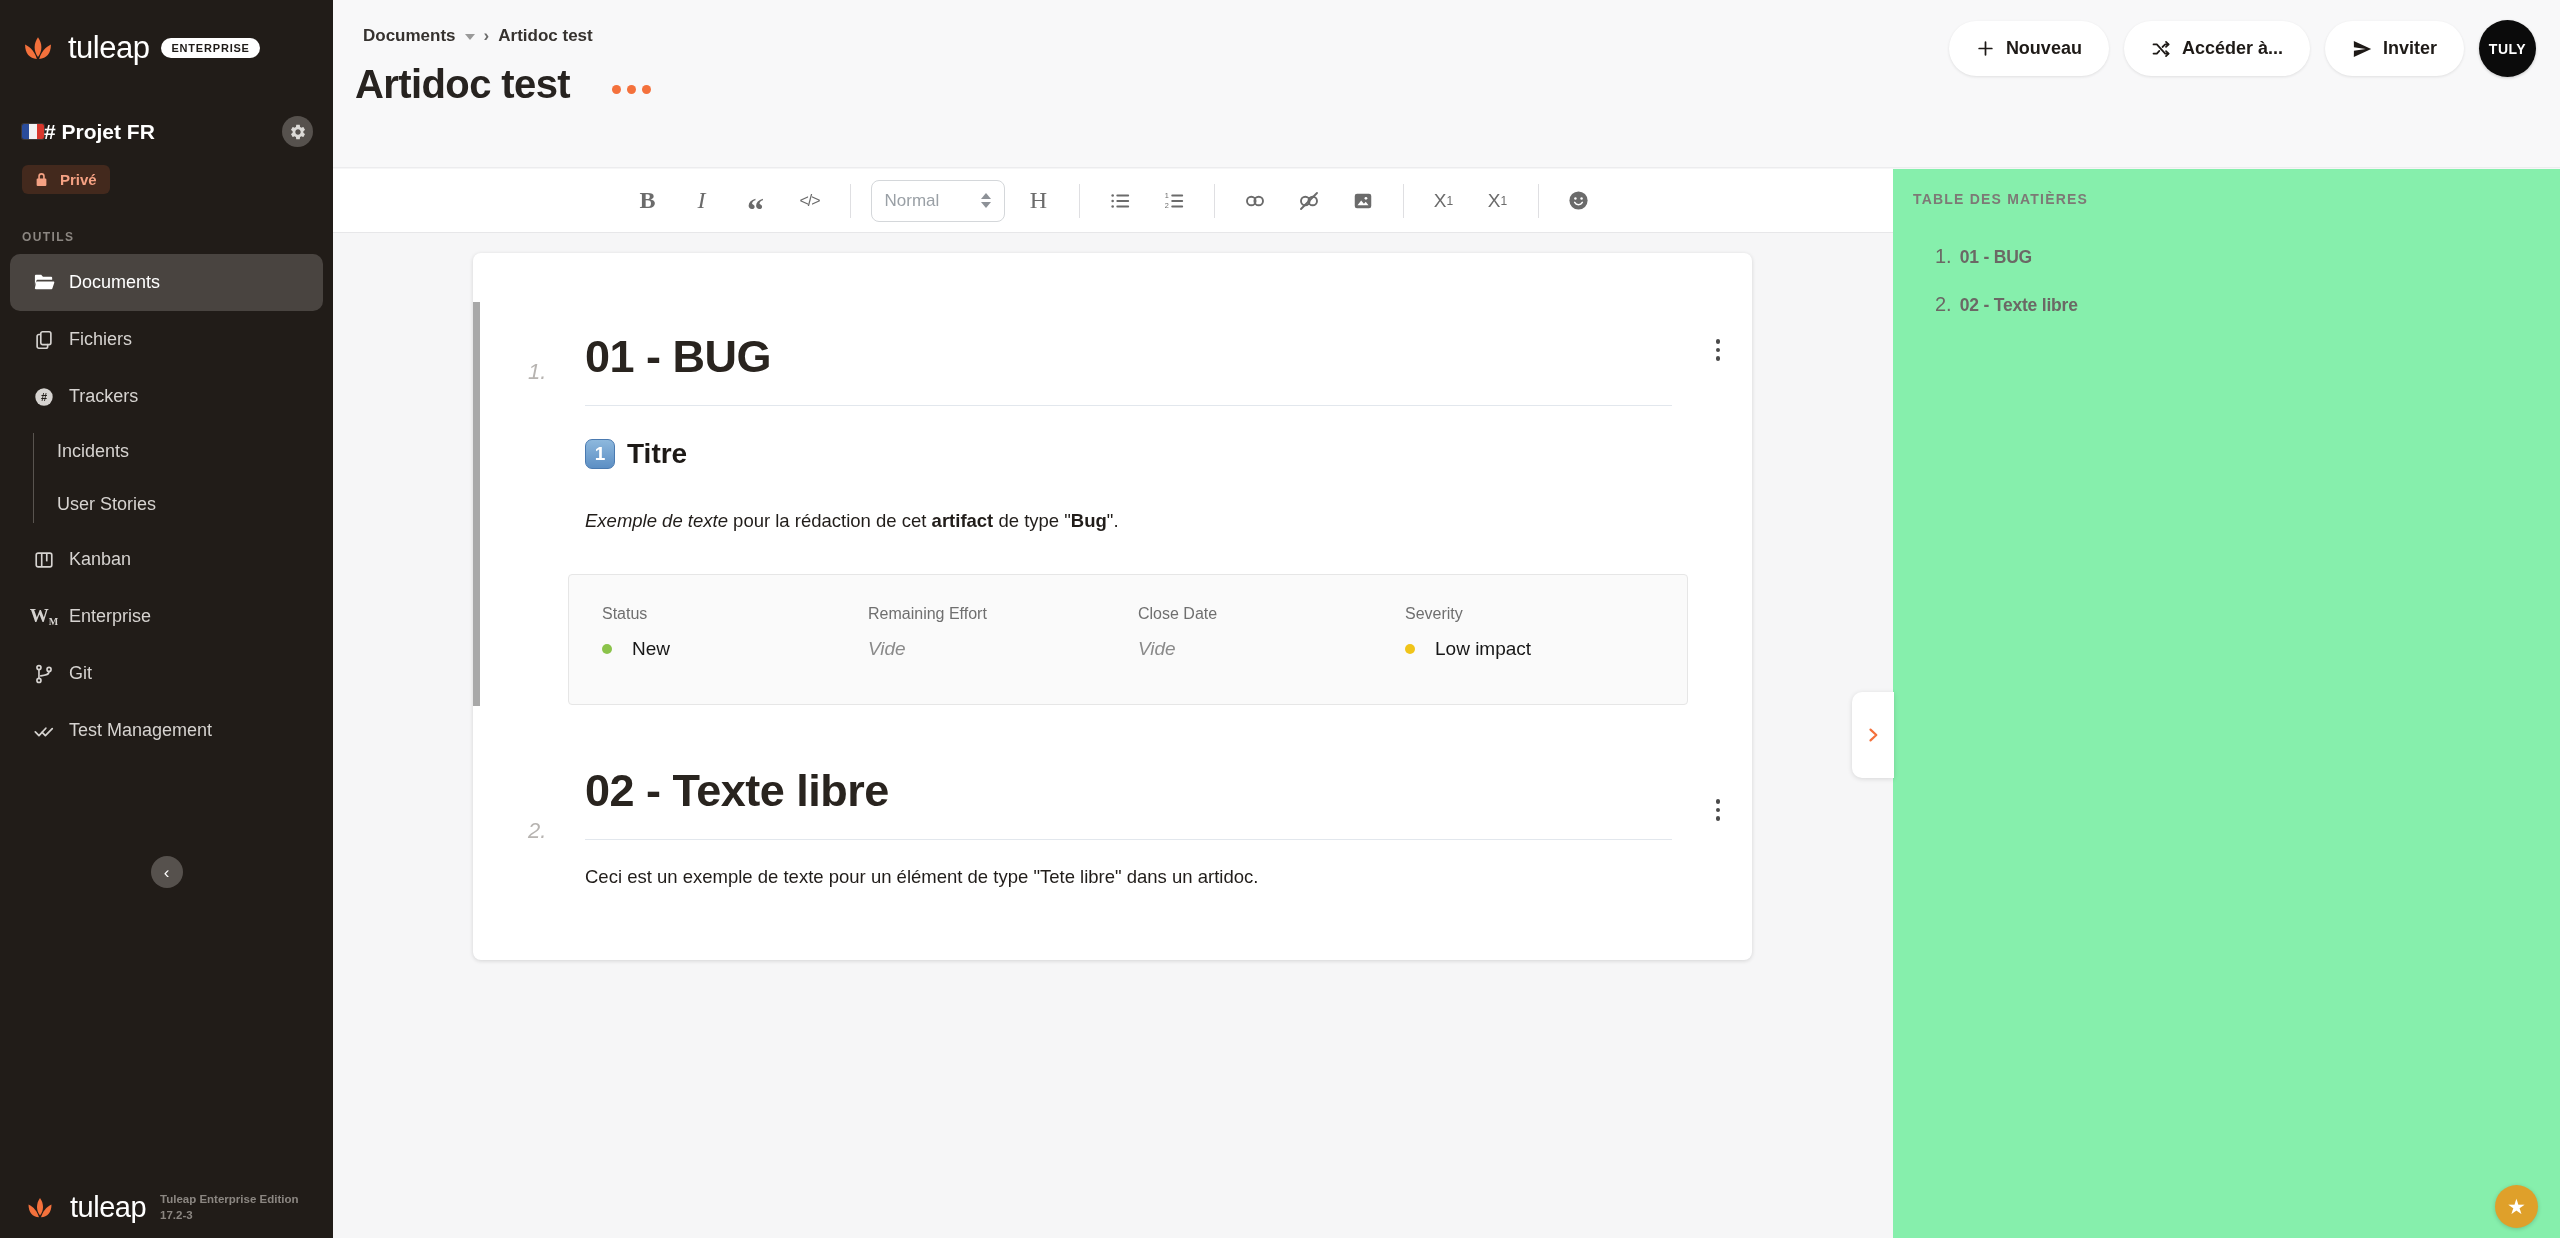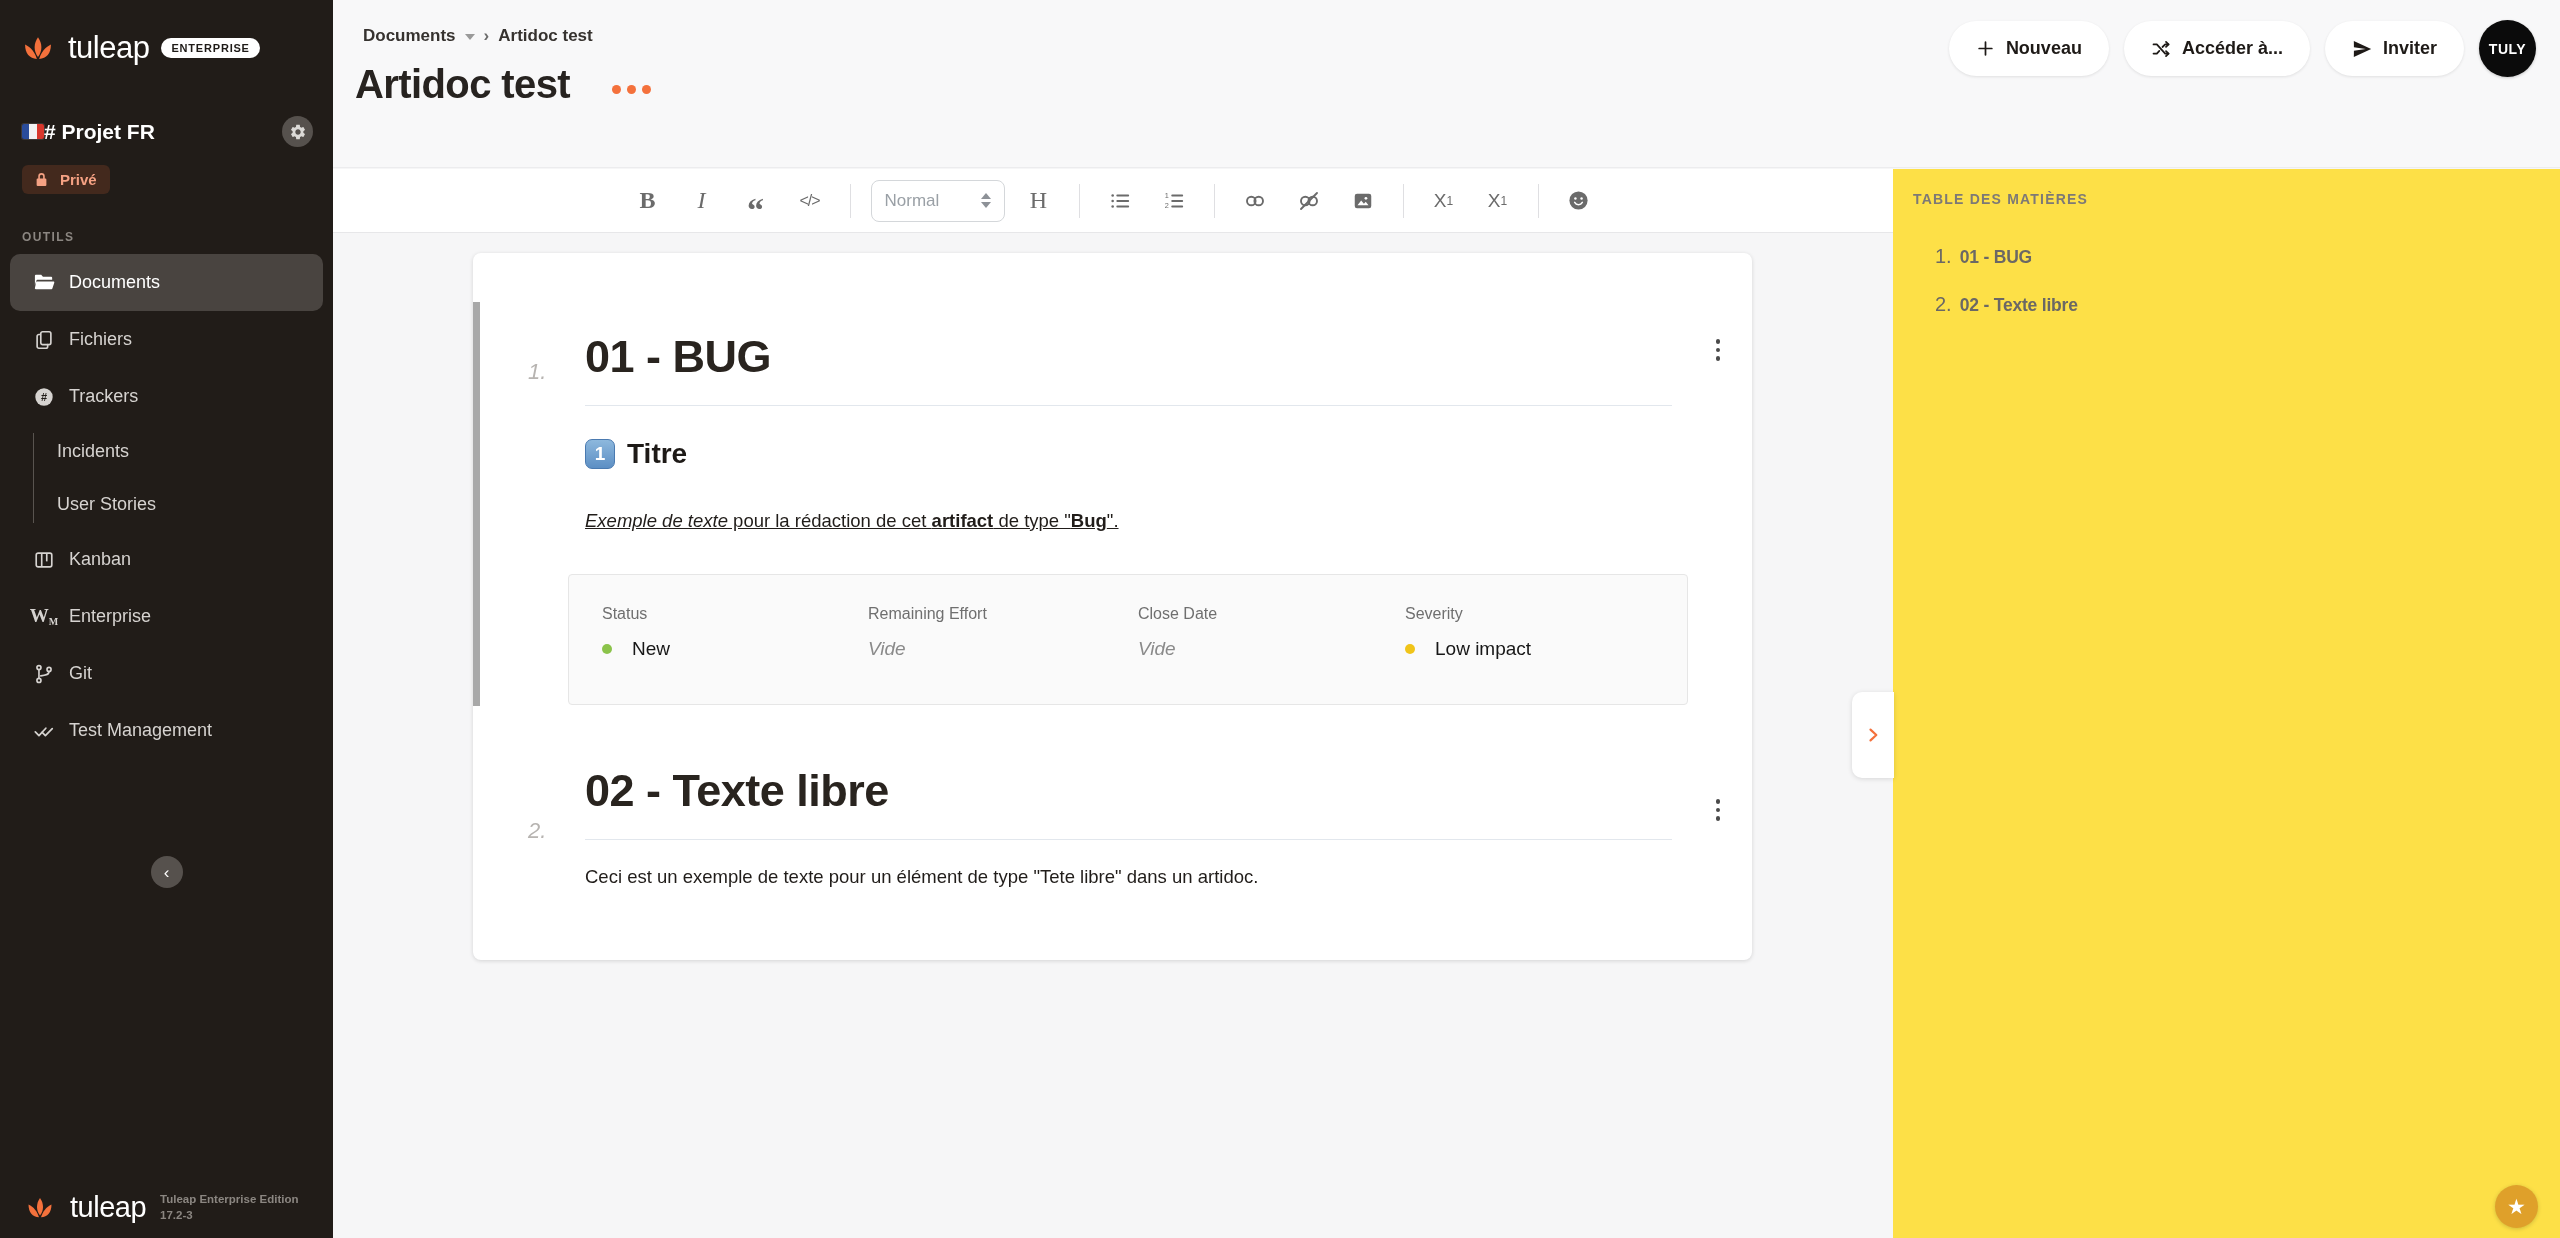--- a/index.html
+++ b/index.html
@@ -54,42 +54,42 @@
   .tb-divider { width:1px; height:34px; background:#dfdfe2; margin:0 6px; }
   .format-select { display:flex; align-items:center; justify-content:space-between; width:134px; height:42px; border:1px solid #d4d7da; border-radius:8px; background:#fff; padding:0 13px; cursor:pointer; color:#9aa0a6; font-size:17px; }
   .select-carets { display:flex; flex-direction:column; gap:3px; }
   .select-carets i { width:0; height:0; border-left:5px solid transparent; border-right:5px solid transparent; display:block; }
   .select-carets i:first-child { border-bottom:6px solid #8d9197; }
   .select-carets i:last-child  { border-top:6px solid #8d9197; }
   .tb-xscript { font-size:19px; }
   .tb-xscript sub, .tb-xscript sup { font-size:12px; }
 
   
-  .toc { position:absolute; left:1893px; top:169px; right:0; bottom:0; background:#fde047; }
+  .toc { position:absolute; left:1893px; top:169px; right:0; bottom:0; background:#86efac; }
   .toc-title { position:absolute; left:20px; top:22px; font-size:14px; font-weight:bold; letter-spacing:1.2px; color:#7d7976; }
   .toc-list { position:absolute; left:42px; top:76px; }
   .toc-item { display:flex; align-items:baseline; gap:8px; margin-bottom:25px; color:#6b6865; cursor:pointer; }
   .toc-num { font-size:20px; }
   .toc-label { font-size:17.5px; font-weight:bold; letter-spacing:-0.2px; }
   .toc-toggle { position:absolute; left:1852px; top:692px; width:42px; height:86px; background:#fff; border:none; border-radius:10px 0 0 10px; box-shadow:0 1px 5px rgba(0,0,0,.13); cursor:pointer; display:flex; align-items:center; justify-content:center; }
 
   
   .doc-card { position:absolute; left:473px; top:253px; width:1279px; height:707px; background:#fff; border-radius:8px; box-shadow:0 1px 4px rgba(0,0,0,.14); }
   .drag-bar { position:absolute; left:0; top:49px; width:7px; height:404px; background:#a8a8a8; }
   .sec-num { position:absolute; left:55px; font-style:italic; font-size:22px; color:#b7b4b1; }
   .sec-num.n1 { top:106px; } .sec-num.n2 { top:565px; }
   .kebab { position:absolute; right:26px; display:flex; flex-direction:column; gap:4px; padding:6px; cursor:pointer; background:transparent; border:none; }
   .kebab i { width:4.5px; height:4.5px; border-radius:50%; background:#4a4a4a; display:block; }
   .kebab.k1 { top:80px; } .kebab.k2 { top:540px; }
   .doc-inner { padding:78px 80px 0 112px; }
   .sec-heading { font-size:45px; font-weight:800; letter-spacing:-0.5px; color:#29241f; padding-bottom:22px; border-bottom:1px solid #e2e7ed; }
   .subheading-row { display:flex; align-items:center; gap:12px; margin-top:32px; }
   .keycap { width:30px; height:30px; border-radius:7px; background:linear-gradient(#8db8dd,#5d8fc4); border:1px solid #4a7ab0; color:#fff; font-weight:bold; font-size:19px; display:flex; align-items:center; justify-content:center; }
   .subheading { font-size:28px; font-weight:bold; color:#1e1a17; }
-  .para { margin-top:38px; font-size:18.5px; line-height:1.4; color:#211d1a;text-decoration:underline; }
+  .para { margin-top:38px; font-size:18.5px; line-height:1.4; color:#211d1a; }
   .fields-box { margin:40px 0 0 -17px; width:1120px; background:#fafafa; border:1px solid #e6e6e6; border-radius:4px; padding:30px 0 44px 33px; display:grid; grid-template-columns:266px 270px 267px 1fr; }
   .field-label { font-size:16px; color:#6f6f6f; }
   .field-value { margin-top:15px; font-size:19px; color:#171717; display:flex; align-items:center; gap:20px; }
   .field-value.empty { font-style:italic; color:#8a8a8a; }
   .dot { width:10px; height:10px; border-radius:50%; display:inline-block; flex:none; }
   .section-2 { margin-top:60px; }
   .para2 { margin-top:26px; font-size:18.5px; color:#211d1a; }
   em.rt { font-style:italic; } strong.rt { font-weight:bold; }
 
   

